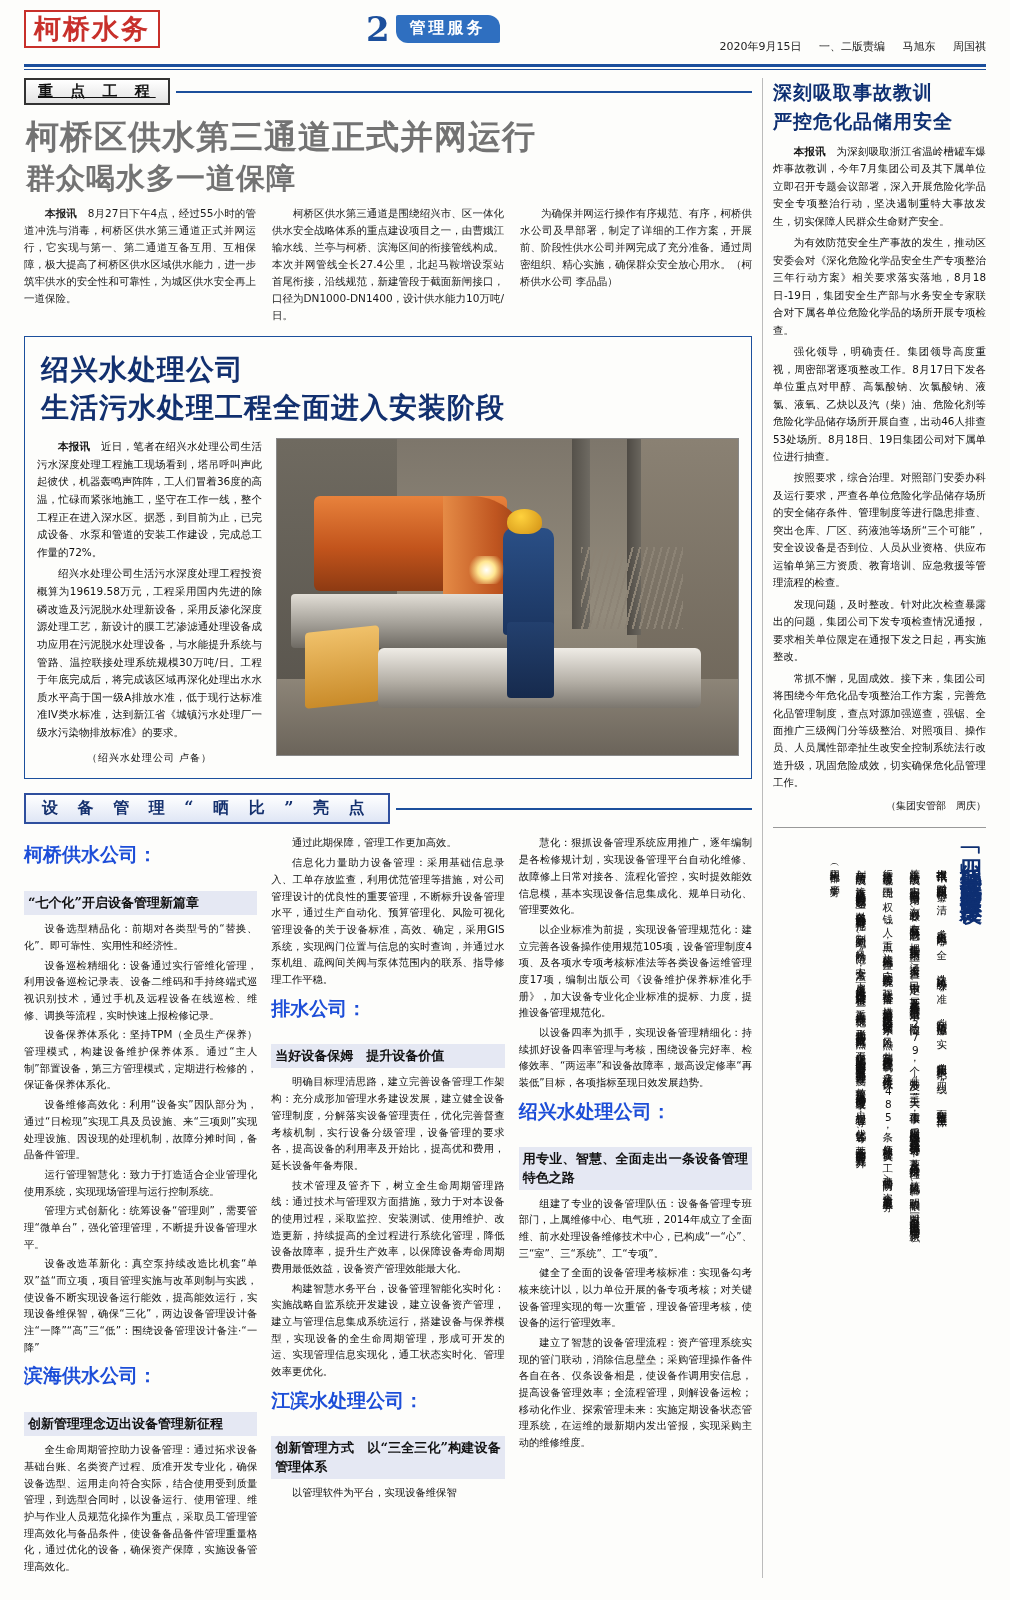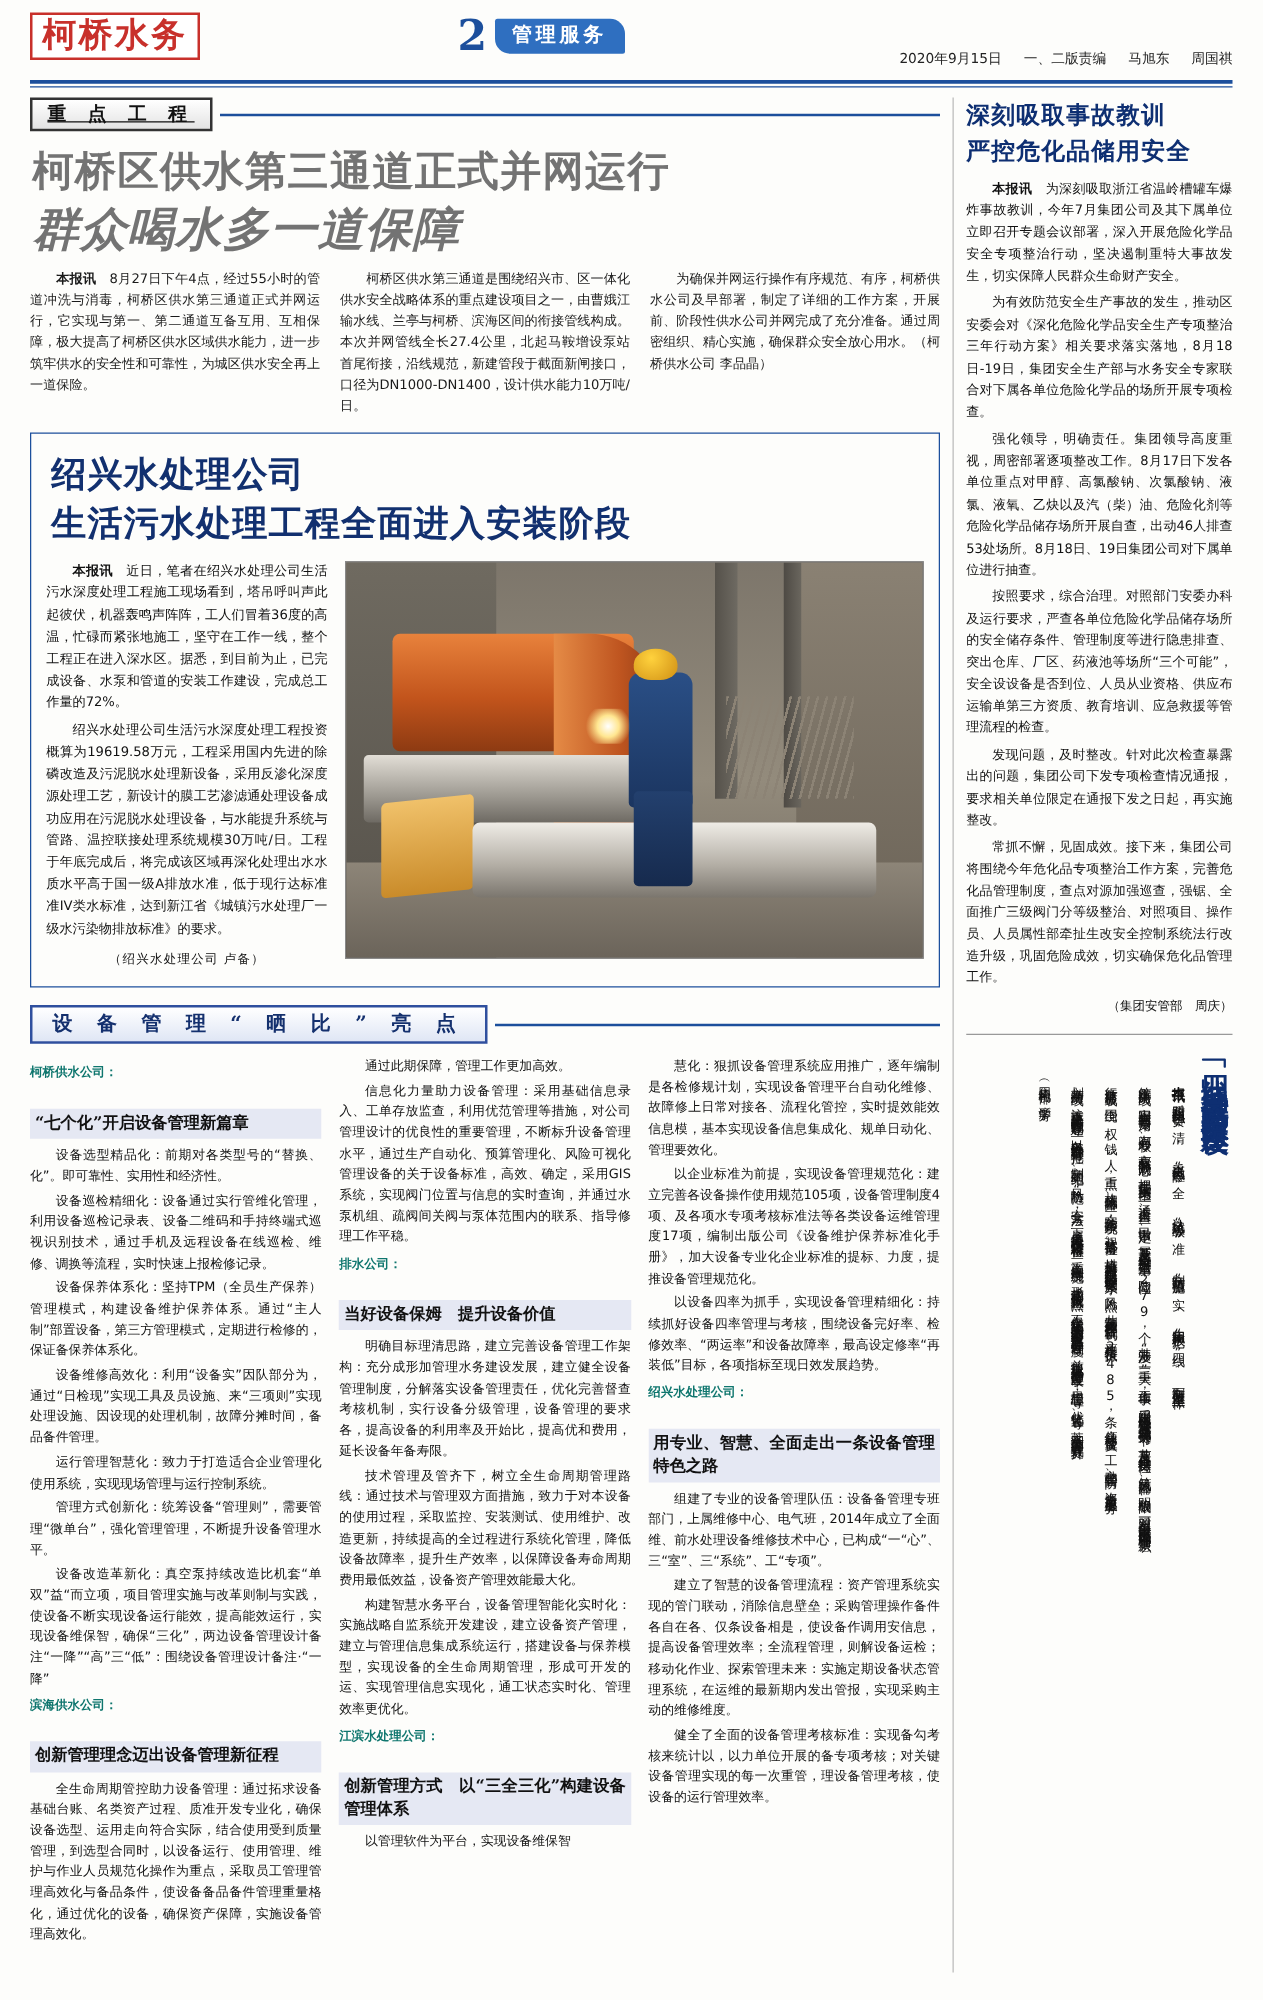--- a/index.html
+++ b/index.html
@@ -58,21 +58,21 @@
     text-decoration:underline;
   }
   .label-row { display:flex; align-items:center; }
   .label-row .rule { flex:1; height:2px; background:#1c4f9c; margin-left:6px; }
 
   .headline1 {
     font-family:"DejaVu Serif","Liberation Serif",serif;
     font-size:33px; font-weight:bold; color:#737373; line-height:1.32;
     letter-spacing:1px; margin:10px 0 8px 2px;
   }
-  .hl-sub { font-size:37px;font-style:italic; }
+  .hl-sub { font-size:29px; }
 
   .three-col { display:flex; gap:16px; font-size:10.5px; line-height:1.62; color:#1a1a1a; text-align:justify; }
   .three-col p { margin:0; text-indent:2em; }
   .three-col > div { flex:1; }
   .lead { font-weight:bold; }
 
   .box-frame { border:1px solid #1c4f9c; margin-top:12px; padding:10px 12px 12px 12px; }
   .headline2 {
     font-family:"DejaVu Serif","Liberation Serif",serif;
     font-size:28px; font-weight:bold; color:#12306f; line-height:1.38; letter-spacing:1px;
@@ -147,21 +147,21 @@
   .label-box2 {
     display:inline-block; border:2px solid #2f4f9e; padding:3px 16px;
     font-weight:bold; font-size:16px; letter-spacing:7px; color:#14306e;
     background:linear-gradient(#ffffff,#dfe6f5);
     font-family:"DejaVu Serif","Liberation Serif",serif;
   }
   .lower-cols { display:flex; gap:14px; margin-top:10px; }
   .lcol { flex:1; font-size:10.3px; line-height:1.62; text-align:justify; }
   .lcol p { margin:0 0 3px 0; text-indent:2em; }
   .co-name {
-    color:#0f766e; font-weight:bold; font-size:10px; margin:6px 0 4px 0;
+    color:#1d4ed8; font-weight:bold; font-size:19px; margin:6px 0 4px 0;
     font-family:Liberation Sans, sans-serif; text-indent:0;
   }
   .sub-head {
     font-weight:bold; font-size:13px; color:#111; line-height:1.4;
     background:#e5e8f3; padding:3px 4px; margin:20px 0 5px 0; text-indent:0;
     font-family:"DejaVu Serif","Liberation Serif",serif;
   }
 
   
   .r-head {
@@ -306,22 +306,22 @@
             <p>以管理软件为平台，实现设备维保智</p>
           </div>
 
           <div class="lcol">
             <p>慧化：狠抓设备管理系统应用推广，逐年编制是各检修规计划，实现设备管理平台自动化维修、故障修上日常对接各、流程化管控，实时提效能效信息模，基本实现设备信息集成化、规单日动化、管理要效化。</p>
             <p>以企业标准为前提，实现设备管理规范化：建立完善各设备操作使用规范105项，设备管理制度4项、及各项水专项考核标准法等各类设备运维管理度17项，编制出版公司《设备维护保养标准化手册》，加大设备专业化企业标准的提标、力度，提推设备管理规范化。</p>
             <p>以设备四率为抓手，实现设备管理精细化：持续抓好设备四率管理与考核，围绕设备完好率、检修效率、“两运率”和设备故障率，最高设定修率“再装低”目标，各项指标至现日效发展趋势。</p>
             <div class="co-name">绍兴水处理公司：</div>
             <div class="sub-head">用专业、智慧、全面走出一条设备管理特色之路</div>
             <p>组建了专业的设备管理队伍：设备备管理专班部门，上属维修中心、电气班，2014年成立了全面维、前水处理设备维修技术中心，已构成“一“心”、三“室”、三“系统”、工“专项”。</p>
+            <p>健全了全面的设备管理考核标准：实现备勾考核来统计以，以力单位开展的备专项考核；对关键设备管理实现的每一次重管，理设备管理考核，使设备的运行管理效率。</p>
             <p>建立了智慧的设备管理流程：资产管理系统实现的管门联动，消除信息壁垒；采购管理操作备件各自在各、仅条设备相是，使设备作调用安信息，提高设备管理效率；全流程管理，则解设备运检；移动化作业、探索管理未来：实施定期设备状态管理系统，在运维的最新期内发出管报，实现采购主动的维修维度。</p>
-            <p>健全了全面的设备管理考核标准：实现备勾考核来统计以，以力单位开展的备专项考核；对关键设备管理实现的每一次重管，理设备管理考核，使设备的运行管理效率。</p>
           </div>
 
         </div>
       </div>
     </div>
 
     <div class="right-col">
       <div class="r-head">
         <div>深刻吸取事故教训</div>
         <div>严控危化品储用安全</div>

